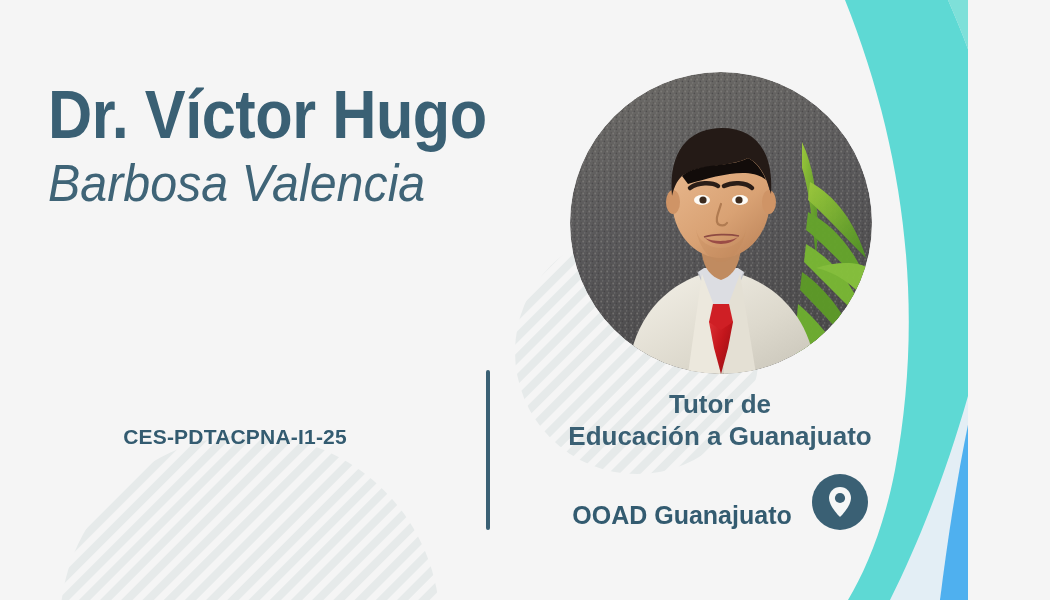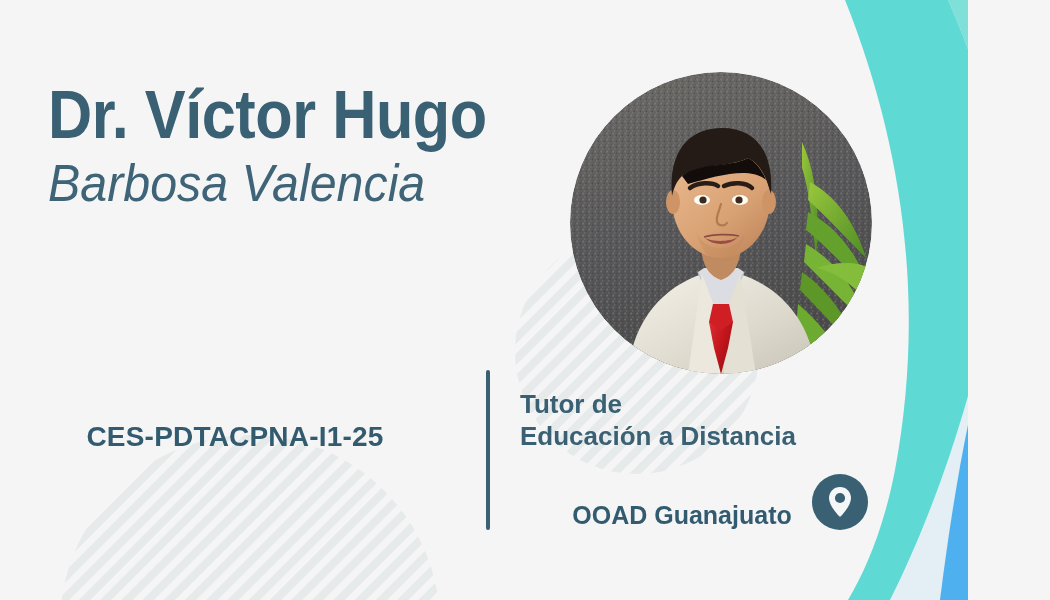--- a/index.html
+++ b/index.html
@@ -66,35 +66,35 @@
     color:#3a6074;
   }
   .role-title{
     font-size:35px;
     font-weight:300;
     line-height:44px;
     color:#46697c;
     white-space:nowrap;
   }
   .role-code{
-    font-size:28px;
+    font-size:21px;
     font-weight:700;
     line-height:34px;
     letter-spacing:.2px;
     color:#335b70;
     white-space:nowrap;
     margin-top:2px;
   }
 
   
   .tutor-block{
     position:absolute;
     left:520px;top:388px;
     width:400px;
-    text-align:left;
+    text-align:center;
     color:#3a6074;
   }
   .tutor-l1,.tutor-l2{
     font-size:26px;
     font-weight:700;
     line-height:32px;
     white-space:nowrap;
   }
   .ooad-row{
     position:absolute;
@@ -273,21 +273,21 @@
   </div>
 
   <div class="divider"></div>
 
   <div class="role-block">
     <div class="role-code">CES-PDTACPNA-I1-25</div>
   </div>
 
   <div class="tutor-block">
     <div class="tutor-l1">Tutor de</div>
-    <div class="tutor-l2">Educación a Distancia</div>
+    <div class="tutor-l2">Educación a Guanajuato</div>
   </div>
 
   <div class="ooad-row">
     <span class="ooad-text">OOAD Guanajuato</span>
     <span class="pin-badge">
       <svg width="30" height="34" viewBox="0 0 30 34" xmlns="http://www.w3.org/2000/svg">
         <path d="M15,2 C8.9,2 4,6.9 4,13 C4,21.5 15,32 15,32 C15,32 26,21.5 26,13 C26,6.9 21.1,2 15,2 Z" fill="#f5f7f7"></path>
         <circle cx="15" cy="13" r="5.1" fill="#3a6074"></circle>
       </svg>
     </span>

